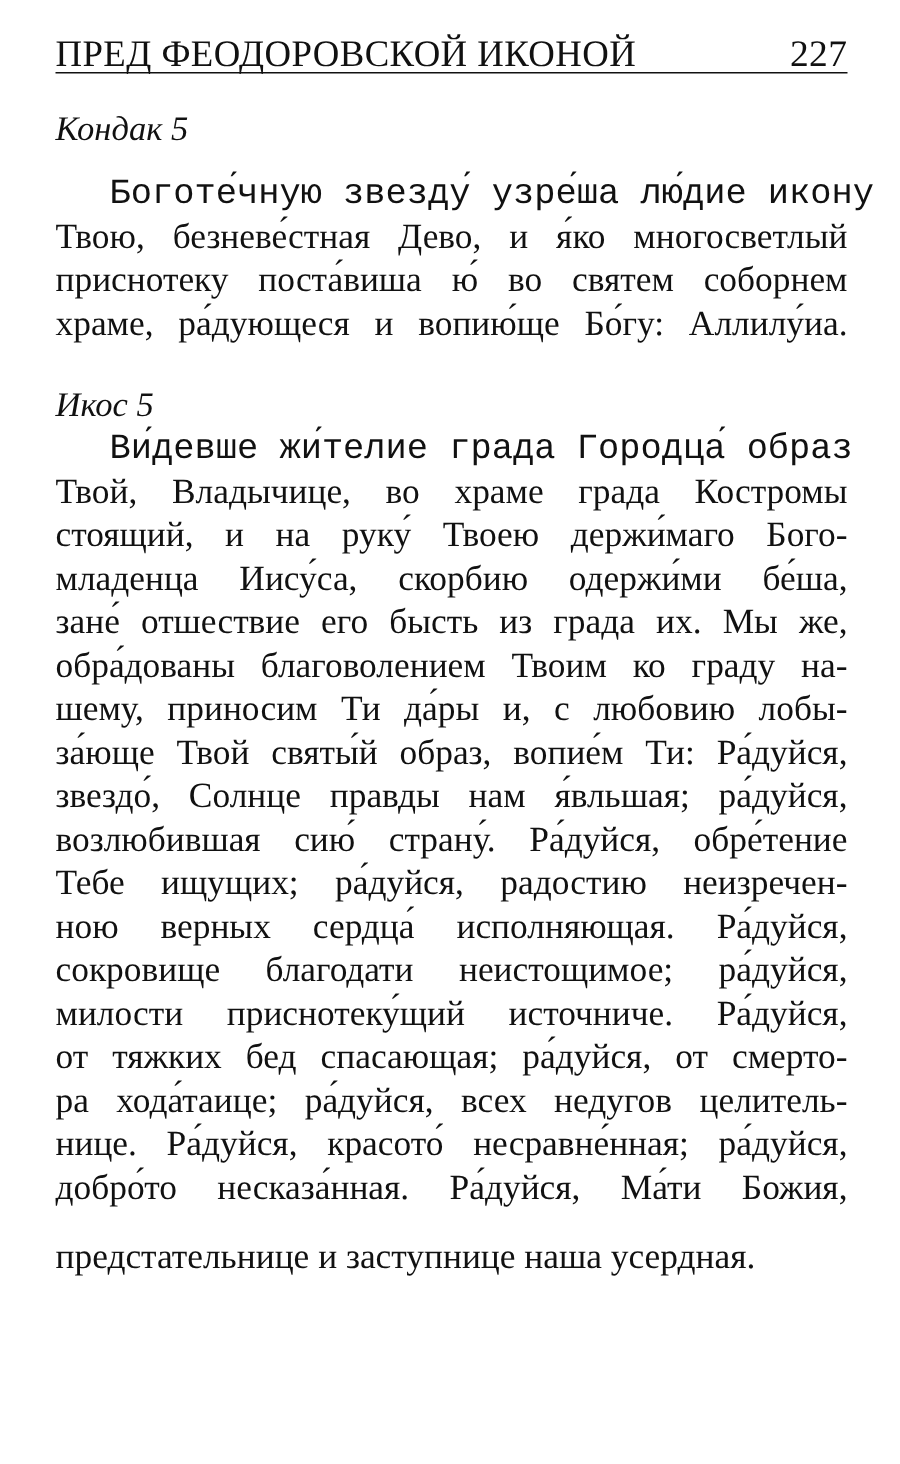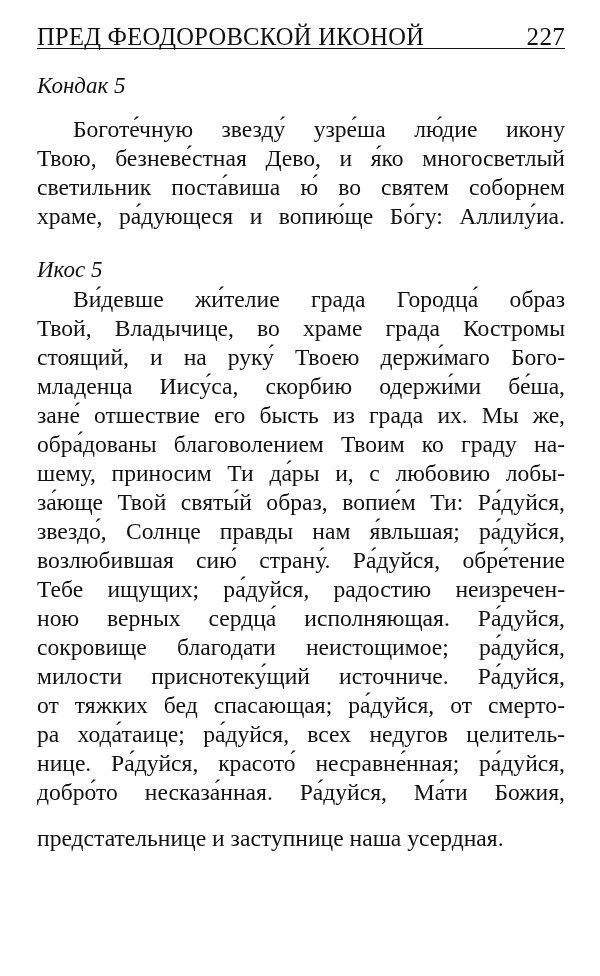--- a/index.html
+++ b/index.html
@@ -19,38 +19,38 @@
   .heading {
     position: absolute; left: 0; width: 528px; text-align: left;
     font-style: italic; font-size: 23px; line-height: 28px;
   }
   .para { position: absolute; left: 0; width: 528px; }
   .line {
     display: block; height: 29px; line-height: 29px;
     font-size: 23.6px; white-space: nowrap;
     text-align: justify; text-align-last: justify;
   }
-  .line.indent { padding-left: 36px; }
+  .line.indent { padding-left: 36px; font-family: Liberation Mono, monospace; }
   .line.last { text-align-last: left; margin-top: 17px; }
 </style>
 </head>
 <body>
 
 <div class="page">
   <div class="running-head">
     <span class="title">ПРЕД ФЕОДОРОВСКОЙ ИКОНОЙ</span>
     <span>227</span>
   </div>
 
   <div class="heading" style="top:72px">Кондак 5</div>
 
   <div class="para" style="top:115px">
     <span class="line indent">Боготе́чную звезду́ узре́ша лю́дие икону</span>
     <span class="line">Твою, безневе́стная Дево, и я́ко многосветлый</span>
-    <span class="line">светильник поста́виша ю́ во святем соборнем</span>
+    <span class="line">приснотеку поста́виша ю́ во святем соборнем</span>
     <span class="line">храме, ра́дующеся и вопию́ще Бо́гу: Аллилу́иа.</span>
   </div>
 
   <div class="heading" style="top:256px">Икос 5</div>
 
   <div class="para" style="top:285px">
     <span class="line indent">Ви́девше жи́телие града Городца́ образ</span>
     <span class="line">Твой, Владычице, во храме града Костромы</span>
     <span class="line">стоящий, и на руку́ Твоею держи́маго Бого-</span>
     <span class="line">младенца Иису́са, скорбию одержи́ми бе́ша,</span>

